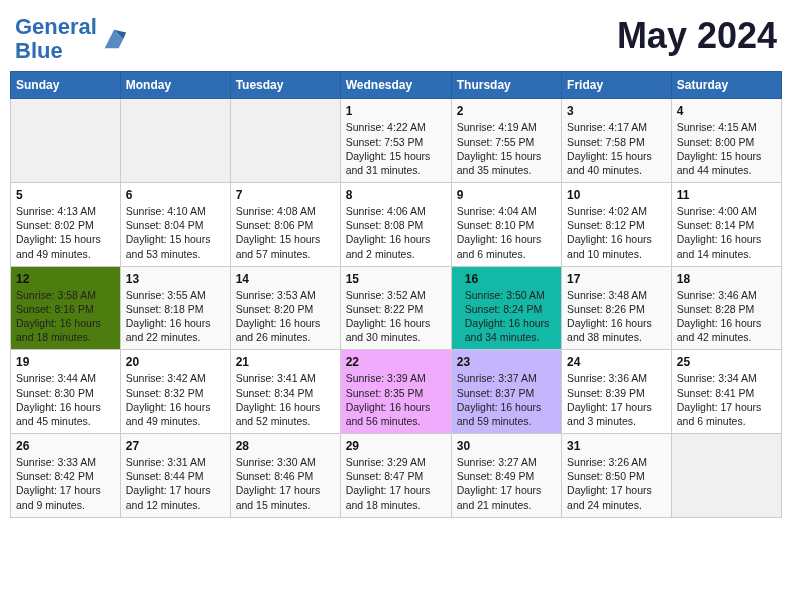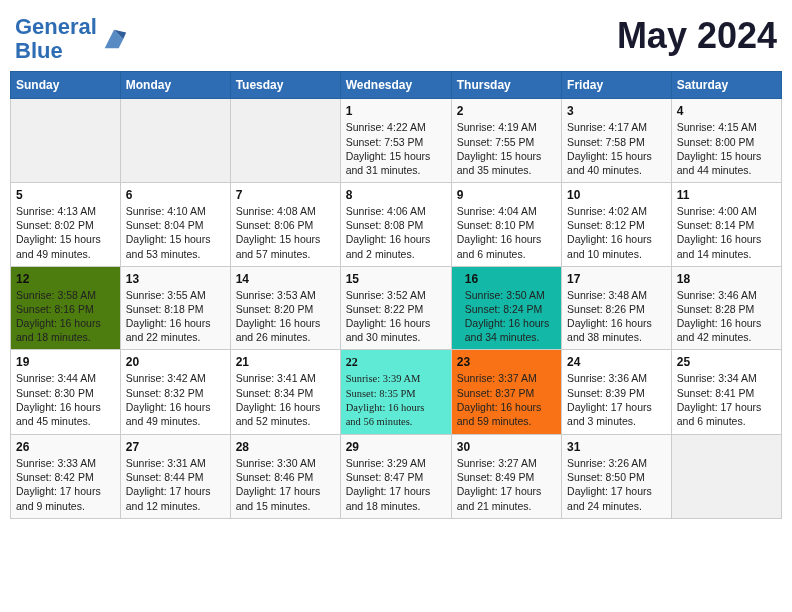--- a/index.html
+++ b/index.html
@@ -213,25 +213,25 @@
           <div class="day-info">Sunrise: 3:44 AM<br>Sunset: 8:30 PM<br>Daylight: 16 hours<br>and 45 minutes.</div>
         </td>
         <td style="background: rgb(255, 255, 255);">
           <span class="day-number">20</span>
           <div class="day-info">Sunrise: 3:42 AM<br>Sunset: 8:32 PM<br>Daylight: 16 hours<br>and 49 minutes.</div>
         </td>
         <td style="background: rgb(255, 255, 255);">
           <span class="day-number">21</span>
           <div class="day-info">Sunrise: 3:41 AM<br>Sunset: 8:34 PM<br>Daylight: 16 hours<br>and 52 minutes.</div>
         </td>
-        <td style="background: #5eead4; font-family: Liberation Serif, serif;">
+        <td style="background: #f0abfc;">
           <span class="day-number">22</span>
           <div class="day-info">Sunrise: 3:39 AM<br>Sunset: 8:35 PM<br>Daylight: 16 hours<br>and 56 minutes.</div>
         </td>
-        <td style="background: #f97316;">
+        <td style="background: #c4b5fd;">
           <span class="day-number">23</span>
           <div class="day-info">Sunrise: 3:37 AM<br>Sunset: 8:37 PM<br>Daylight: 16 hours<br>and 59 minutes.</div>
         </td>
         <td style="background: rgb(255, 255, 255);">
           <span class="day-number">24</span>
           <div class="day-info">Sunrise: 3:36 AM<br>Sunset: 8:39 PM<br>Daylight: 17 hours<br>and 3 minutes.</div>
         </td>
         <td style="background: rgb(255, 255, 255);">
           <span class="day-number">25</span>
           <div class="day-info">Sunrise: 3:34 AM<br>Sunset: 8:41 PM<br>Daylight: 17 hours<br>and 6 minutes.</div>

